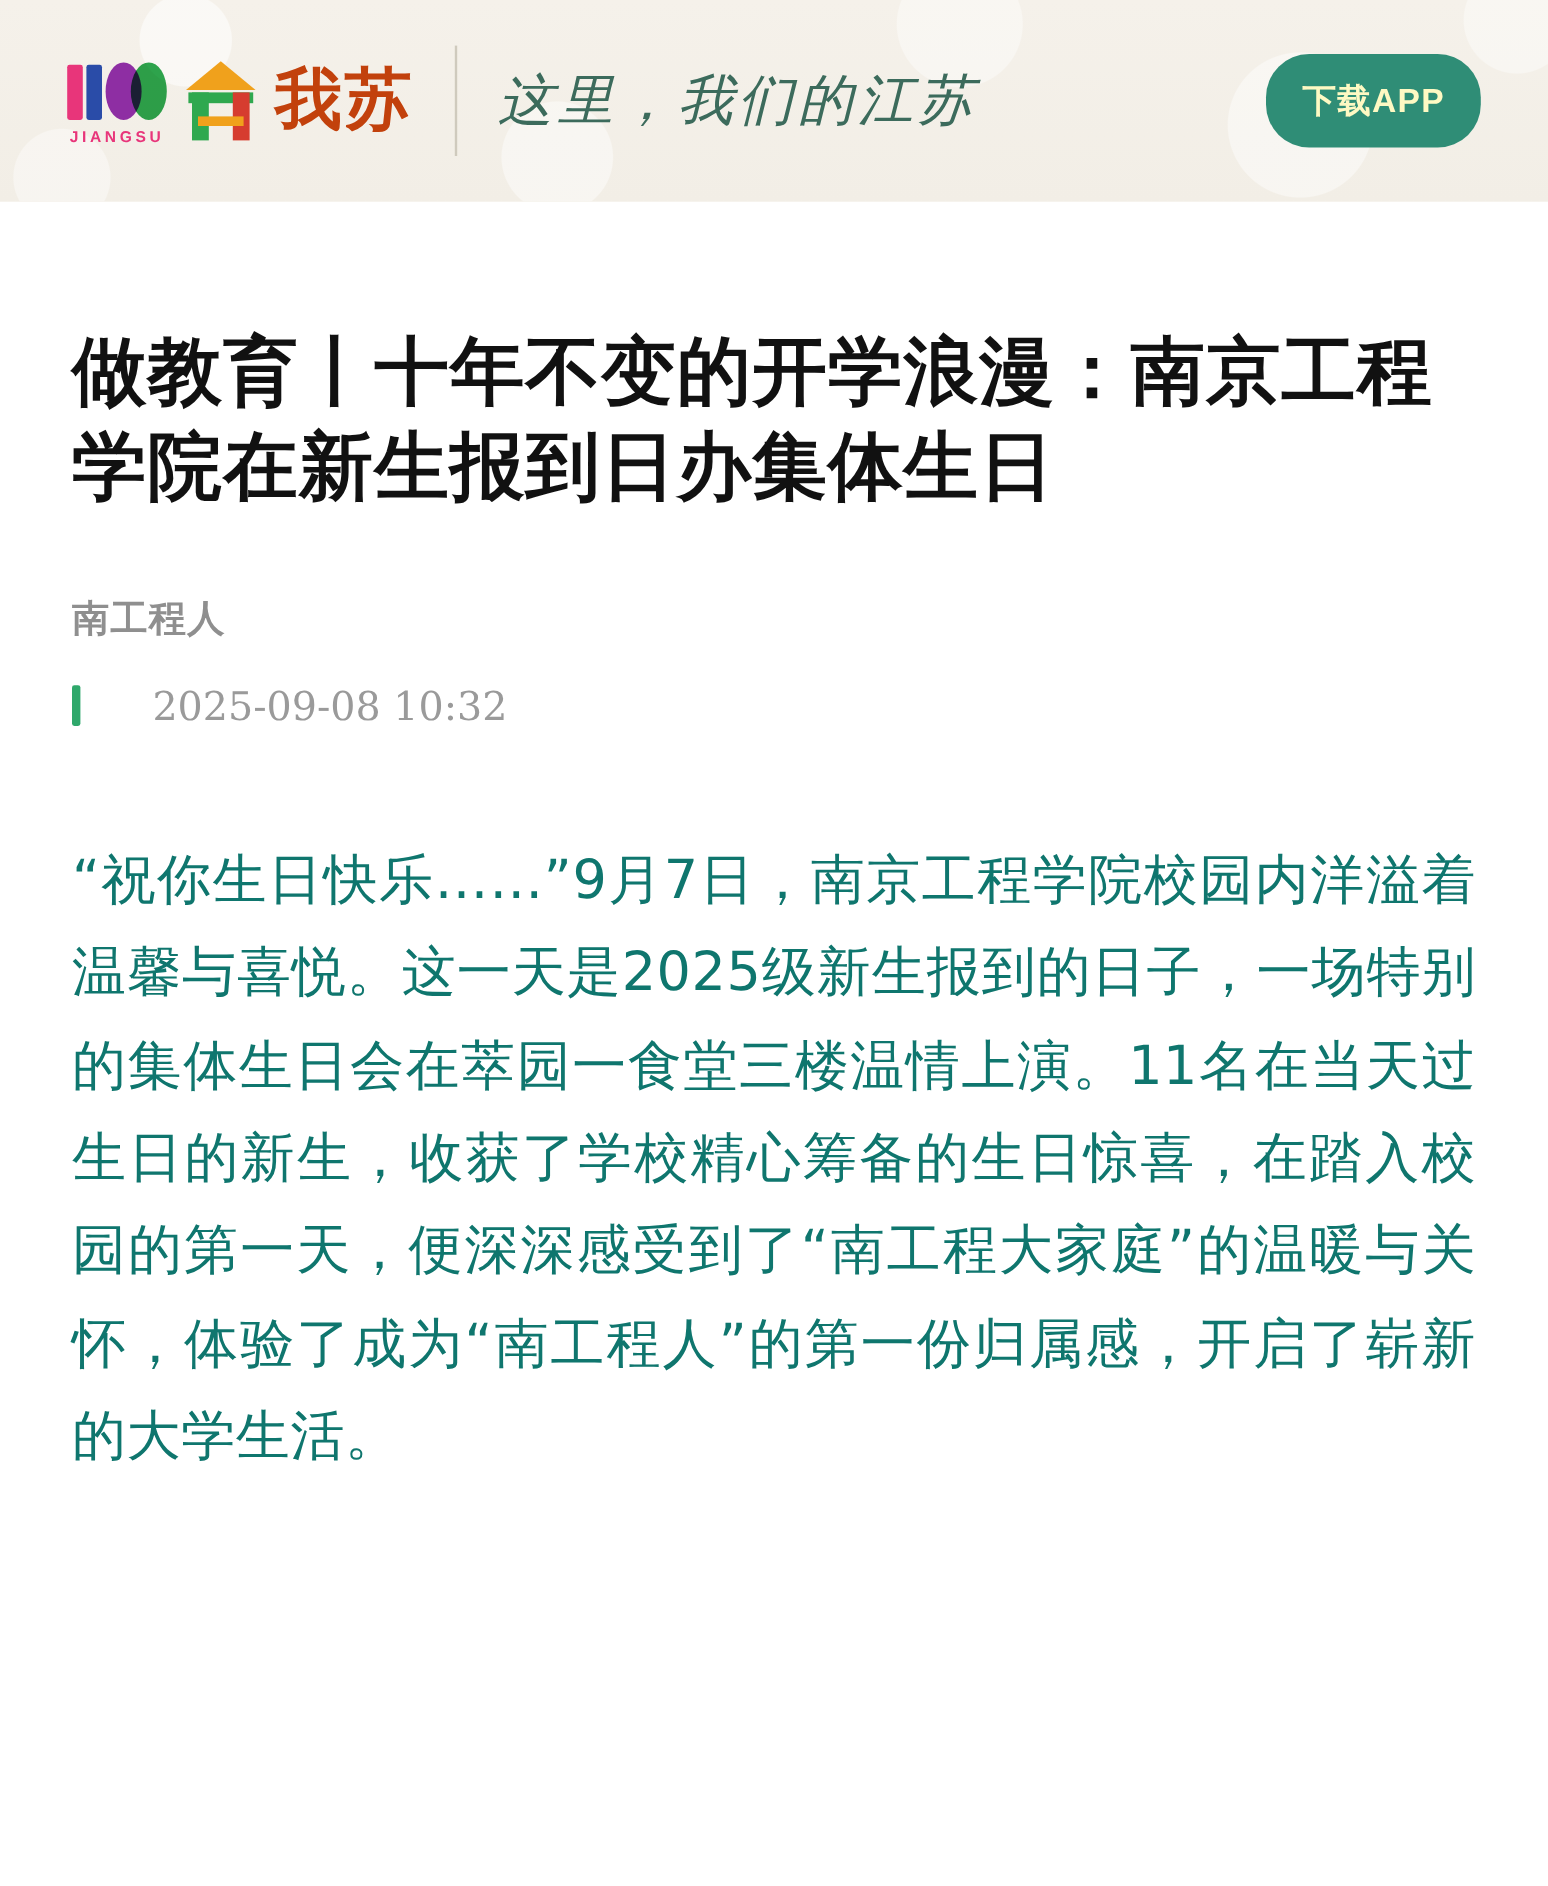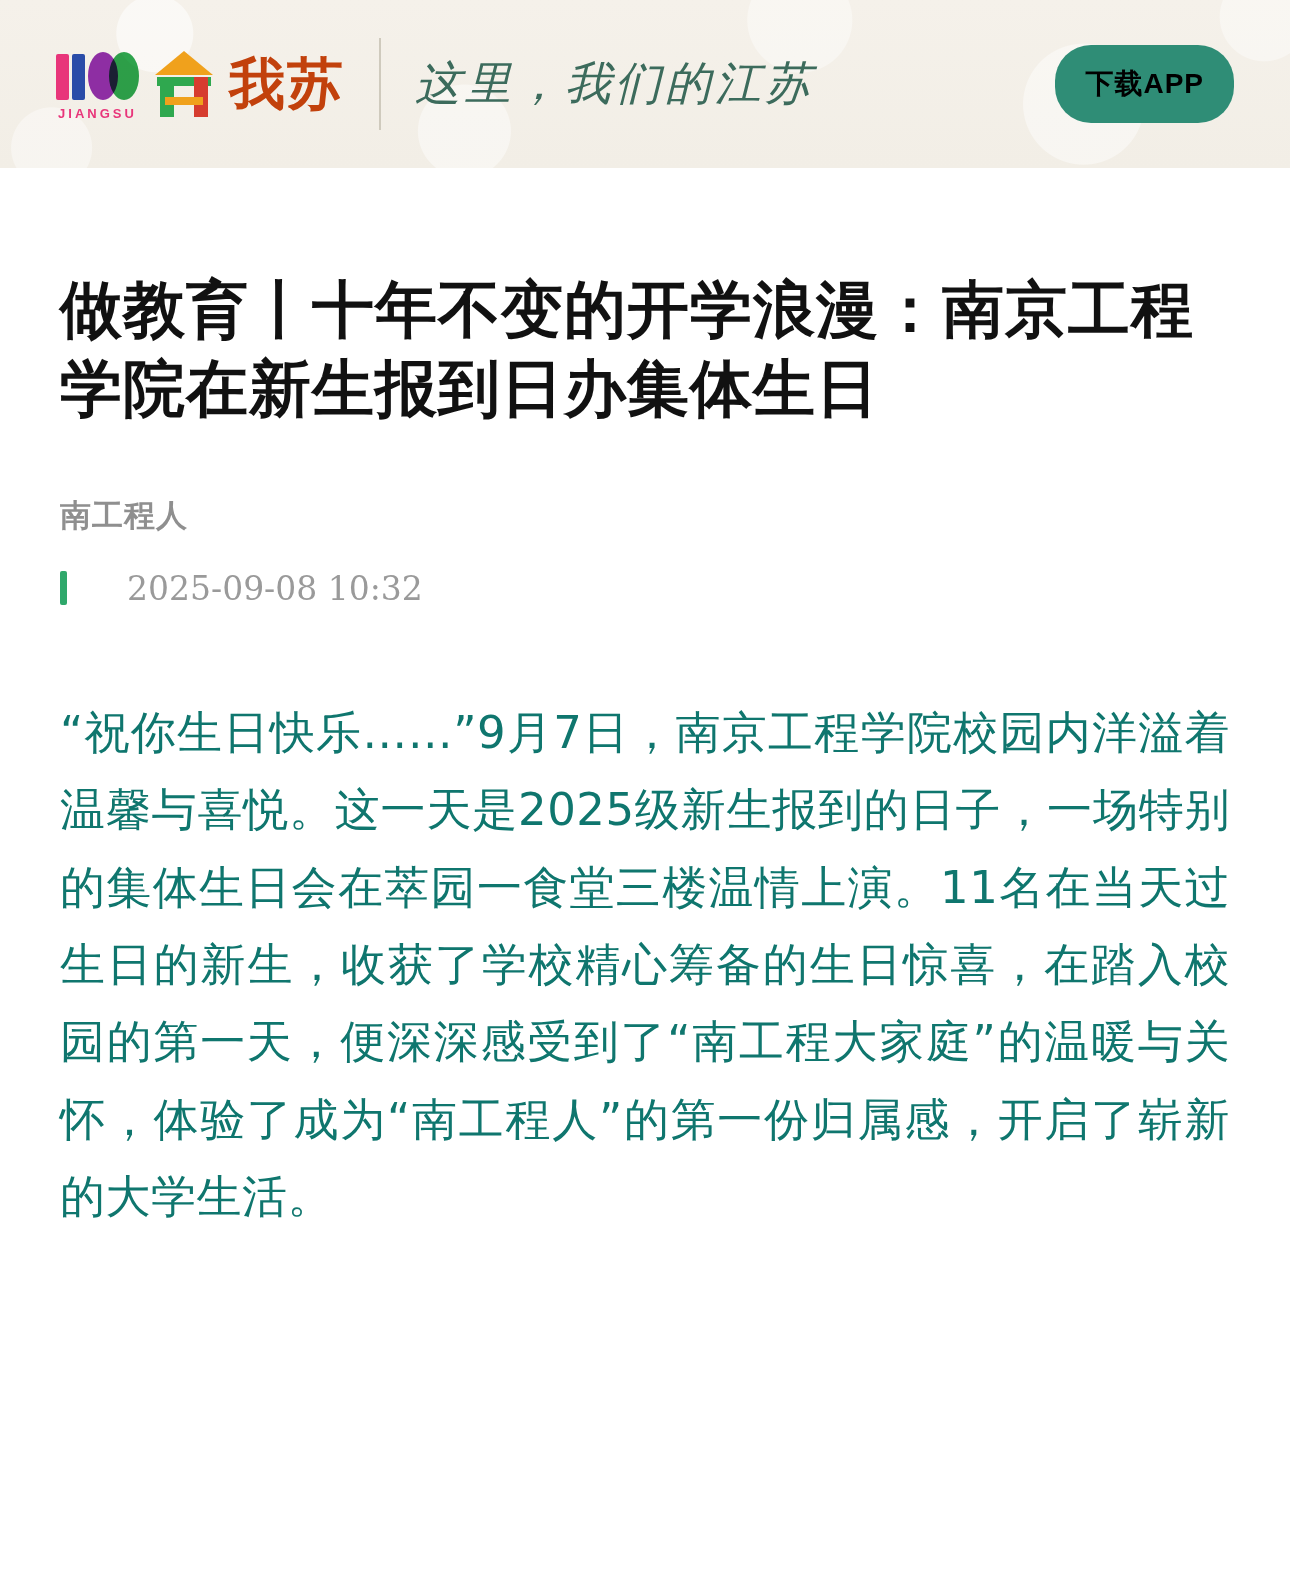--- a/index.html
+++ b/index.html
@@ -121,21 +121,21 @@
     font-size: 46px;
     color: #3c6b5c;
     font-family: Liberation Sans, sans-serif;
     font-style: italic;
     letter-spacing: 4px;
     white-space: nowrap;
   }
   .download-btn {
     margin-left: auto;
     background: #2f8d76;
-    color: #000000;
+    color: #fef9c3;
     border: none;
     border-radius: 36px;
     padding: 20px 30px;
     font-size: 28px;
     font-weight: 700;
     letter-spacing: 1px;
     cursor: pointer;
     font-family: "Liberation Sans", sans-serif;
   }
 

